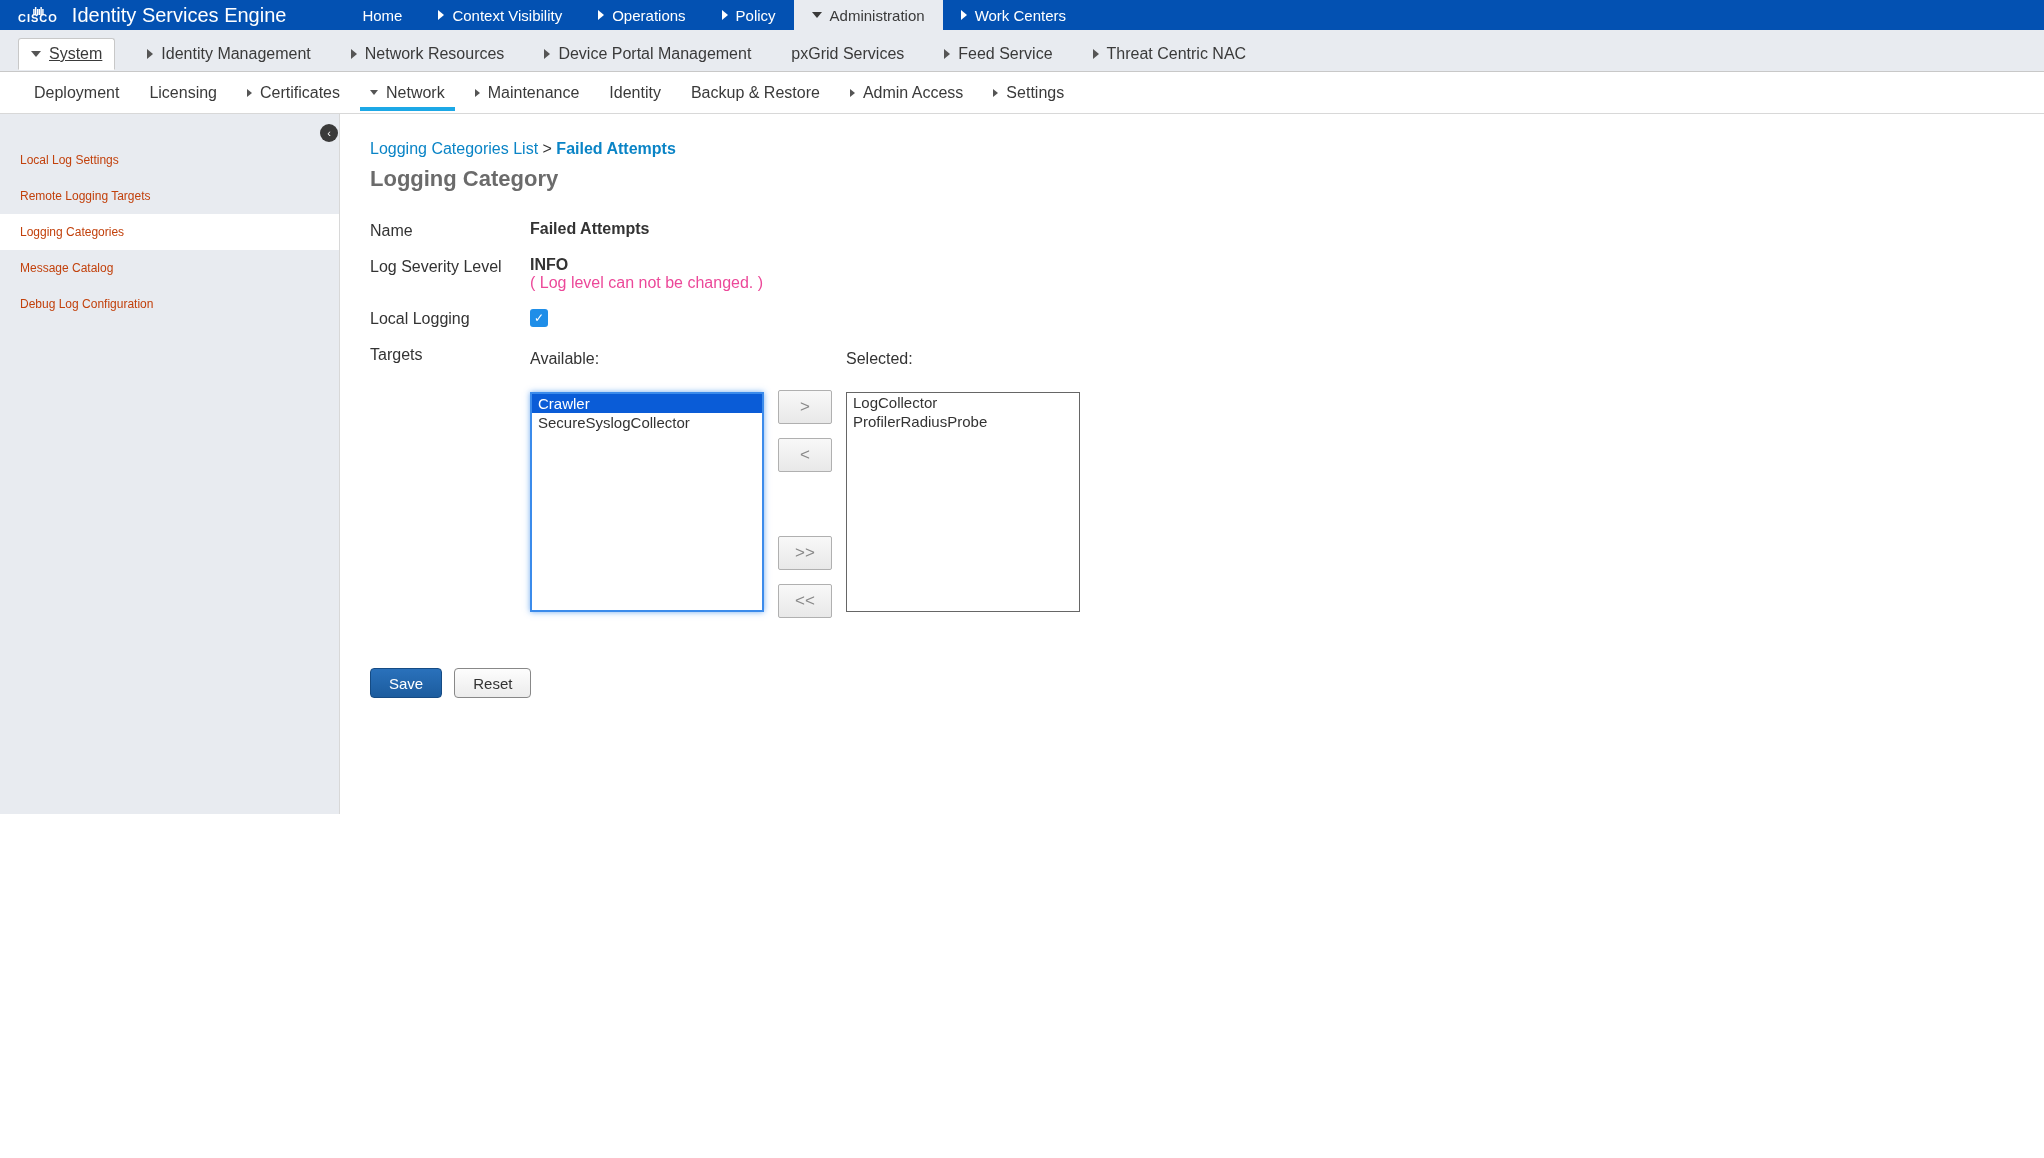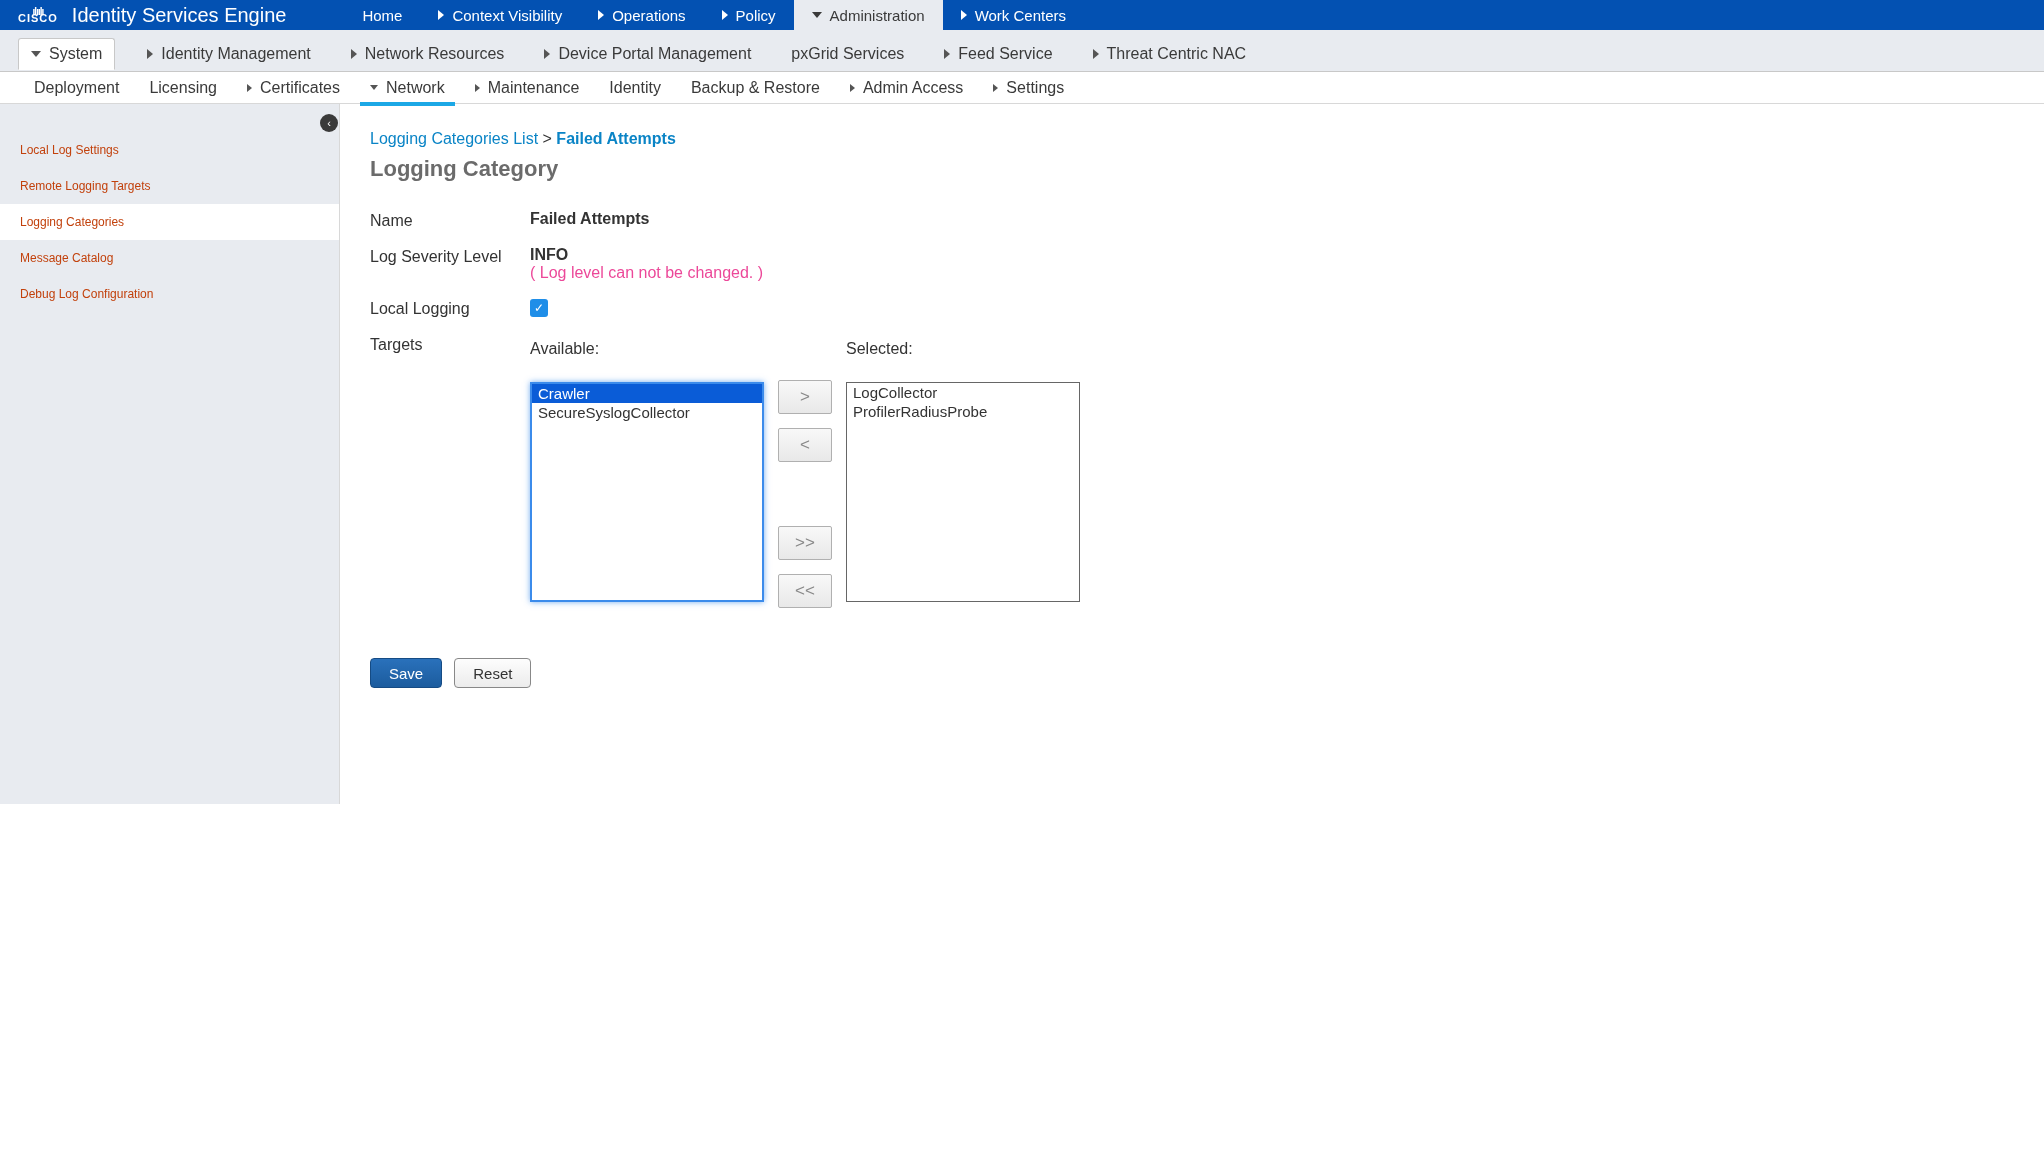--- a/index.html
+++ b/index.html
@@ -88,31 +88,32 @@
     }
     .sub-item .triangle-right { border-left-color: #555; }
     .sub-item .triangle-down { border-top-color: #555; }
     .sub-item.active {
       background: #fff;
       border: 1px solid #c8c8c8;
       border-bottom: 1px solid #fff;
       border-radius: 3px 3px 0 0;
       margin-bottom: -1px;
       padding: 6px 12px;
+      text-decoration: underline;
     }
 
     
     .tertbar {
       background: #fff;
       border-bottom: 1px solid #d8d8d8;
       display: flex;
       align-items: center;
       padding: 0 30px;
       gap: 22px;
-      height: 32px;
+      height: 42px;
     }
     .tert-item {
       color: #3a3a3a;
       font-size: 16px;
       display: flex;
       align-items: center;
       cursor: pointer;
       padding: 8px 4px;
       position: relative;
     }

